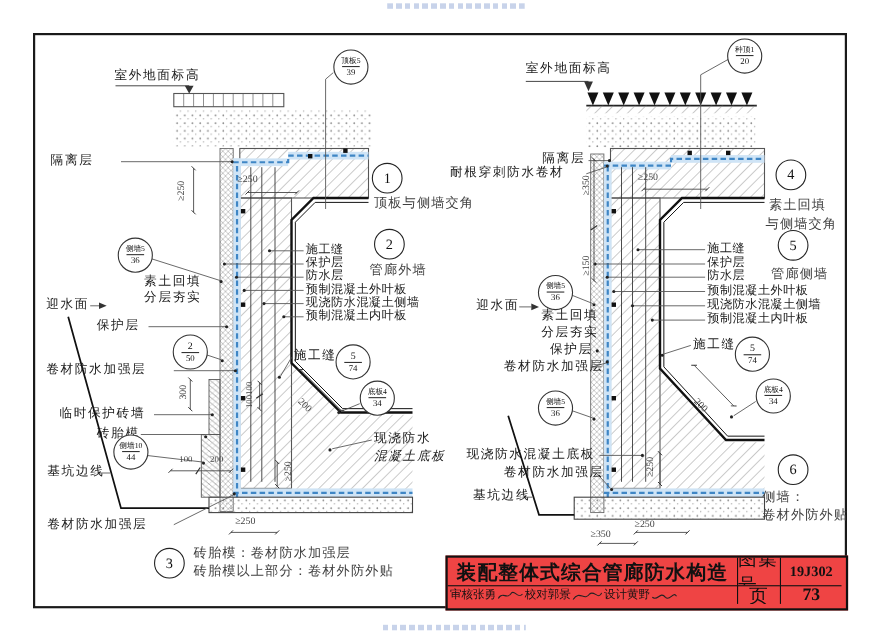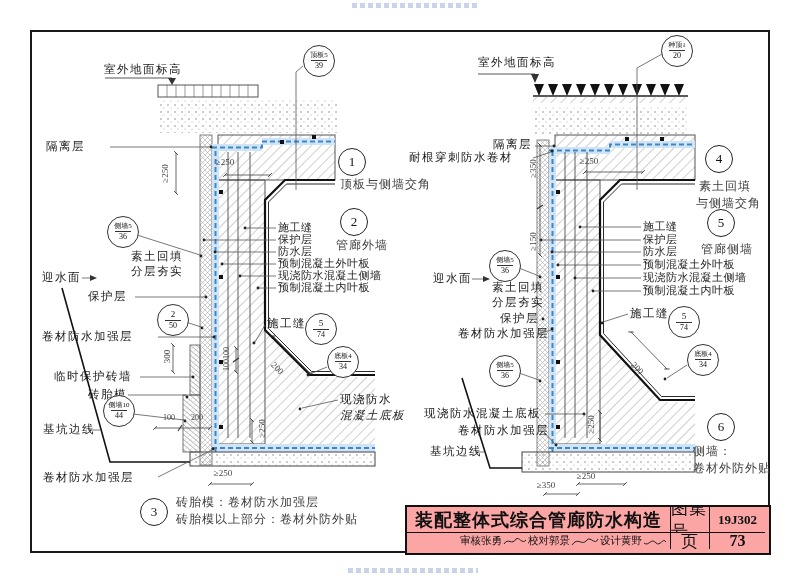--- a/index.html
+++ b/index.html
@@ -16,28 +16,28 @@
   .bubble{position:absolute;width:30px;height:30px;border:1px solid #333;border-radius:50%;background:#fff;
           display:flex;flex-direction:column;align-items:center;justify-content:center;line-height:1;}
   .bubble .t{font-size:7px;color:#111;}
   .bubble .b{font-size:8px;color:#111;border-top:1px solid #333;padding:1px 4px 0 4px;margin-top:1px;}
   .callout{position:absolute;width:26px;height:26px;border:1.4px solid #222;border-radius:50%;background:#fff;
            display:flex;align-items:center;justify-content:center;font-size:13px;color:#111;}
   .cap{position:absolute;font-size:12px;letter-spacing:1px;color:#404040;white-space:nowrap;line-height:1;}
   .wm{position:absolute;height:5px;opacity:.5;filter:blur(.4px);
       background:repeating-linear-gradient(90deg,#93a9d6 0 5px,rgba(255,255,255,0) 5px 8px);}
   
-  #tb{position:absolute;left:405px;top:505px;width:362px;height:46px;border:2px solid #111;background:#fca5a5;
+  #tb{position:absolute;left:405px;top:505px;width:362px;height:46px;border:2px solid #111;background:#ef4444;
       display:grid;grid-template-columns:263px 39px 56px;grid-template-rows:25px 17px;}
   #tb .cell{border-left:1px solid #111;border-top:1px solid #111;display:flex;align-items:center;justify-content:center;overflow:hidden;}
   #tb .c0{border-left:none;} #tb .r0{border-top:none;}
   #tb .title{font-size:18px;font-weight:bold;letter-spacing:1px;color:#111;}
   #tb .small{font-size:17px;letter-spacing:1px;color:#111;}
   #tb .num{font-size:13px;font-weight:bold;color:#111;}
-  #tb .names{justify-content:flex-end;font-size:10.5px;color:#111;padding:0 2px;}
+  #tb .names{justify-content:flex-start;font-size:10.5px;color:#111;padding:0 2px;}
   #tb .names span{white-space:nowrap;}
 </style>
 </head>
 <body>
 
 <div id="page">
   <div class="wm" style="left:352px;top:3px;width:125px;"></div>
   <div class="wm" style="left:348px;top:568px;width:130px;"></div>
   <div id="frame"></div>
 

